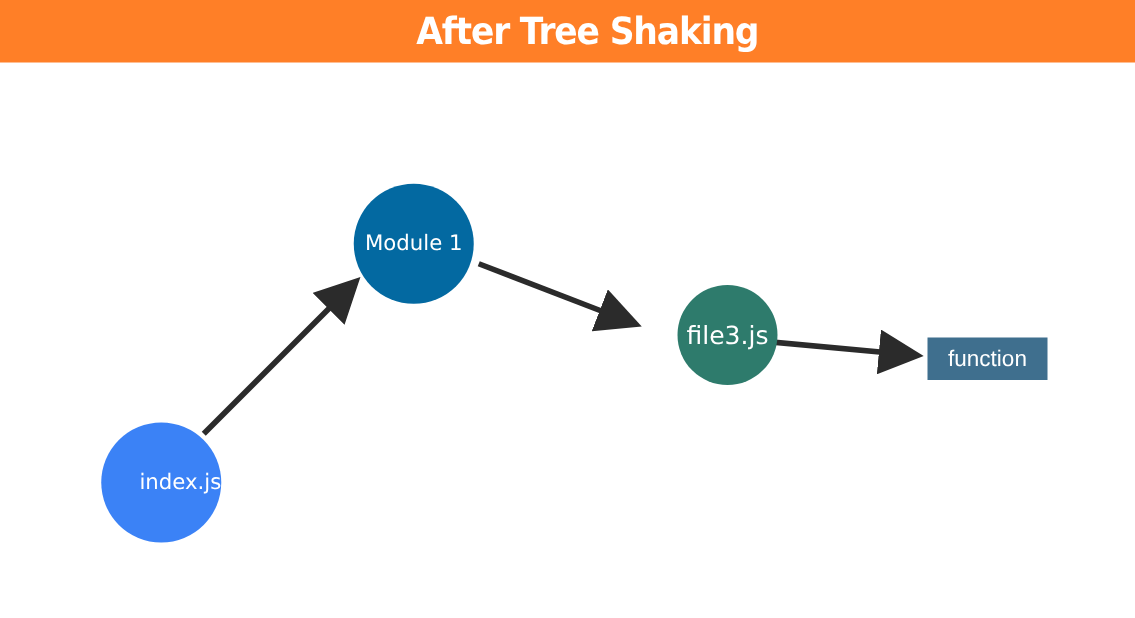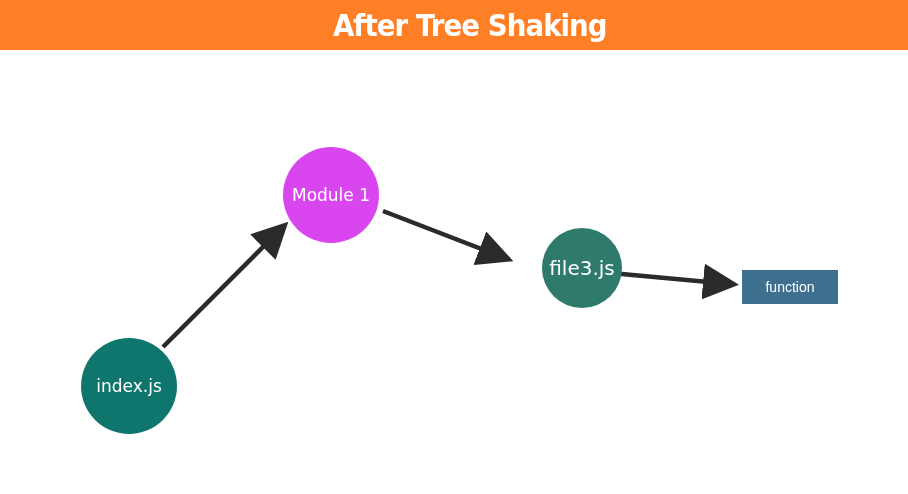--- a/index.html
+++ b/index.html
@@ -19,28 +19,28 @@
       letter-spacing: -1px;
       transform: scaleX(0.92);
     }
     .canvas { position: absolute; left: 0; top: 0; width: 908px; height: 494px; }
     .node {
       position: absolute; border-radius: 50%;
       display: flex; align-items: center; justify-content: center;
       color: #ffffff; font-size: 17px;
       font-family: "DejaVu Sans", sans-serif;
     }
-    .node-index { left: 81px; top: 338px; width: 96px; height: 96px; background: #0f766e; }
-    .node-module { left: 283px; top: 147px; width: 96px; height: 96px; background: #d946ef; }
+    .node-index { left: 81px; top: 338px; width: 96px; height: 96px; background: #3b82f6; justify-content: flex-end; }
+    .node-module { left: 283px; top: 147px; width: 96px; height: 96px; background: #0369a1; }
     .node-file3 { left: 542px; top: 228px; width: 80px; height: 80px; background: #2E7B6C; font-size: 20px; }
     .box-function {
       position: absolute; left: 742px; top: 270px; width: 96px; height: 34px;
       background: #3F6F8E; color: #ffffff;
       display: flex; align-items: center; justify-content: center;
-      font-size: 14px; font-family: "Liberation Sans", sans-serif;
+      font-size: 18px; font-family: "Liberation Sans", sans-serif;
     }
     svg.arrows { position: absolute; left: 0; top: 0; }
   </style>
 </head>
 <body>
 
 <div class="header">
   <span class="header-title">After Tree Shaking</span>
 </div>
 

